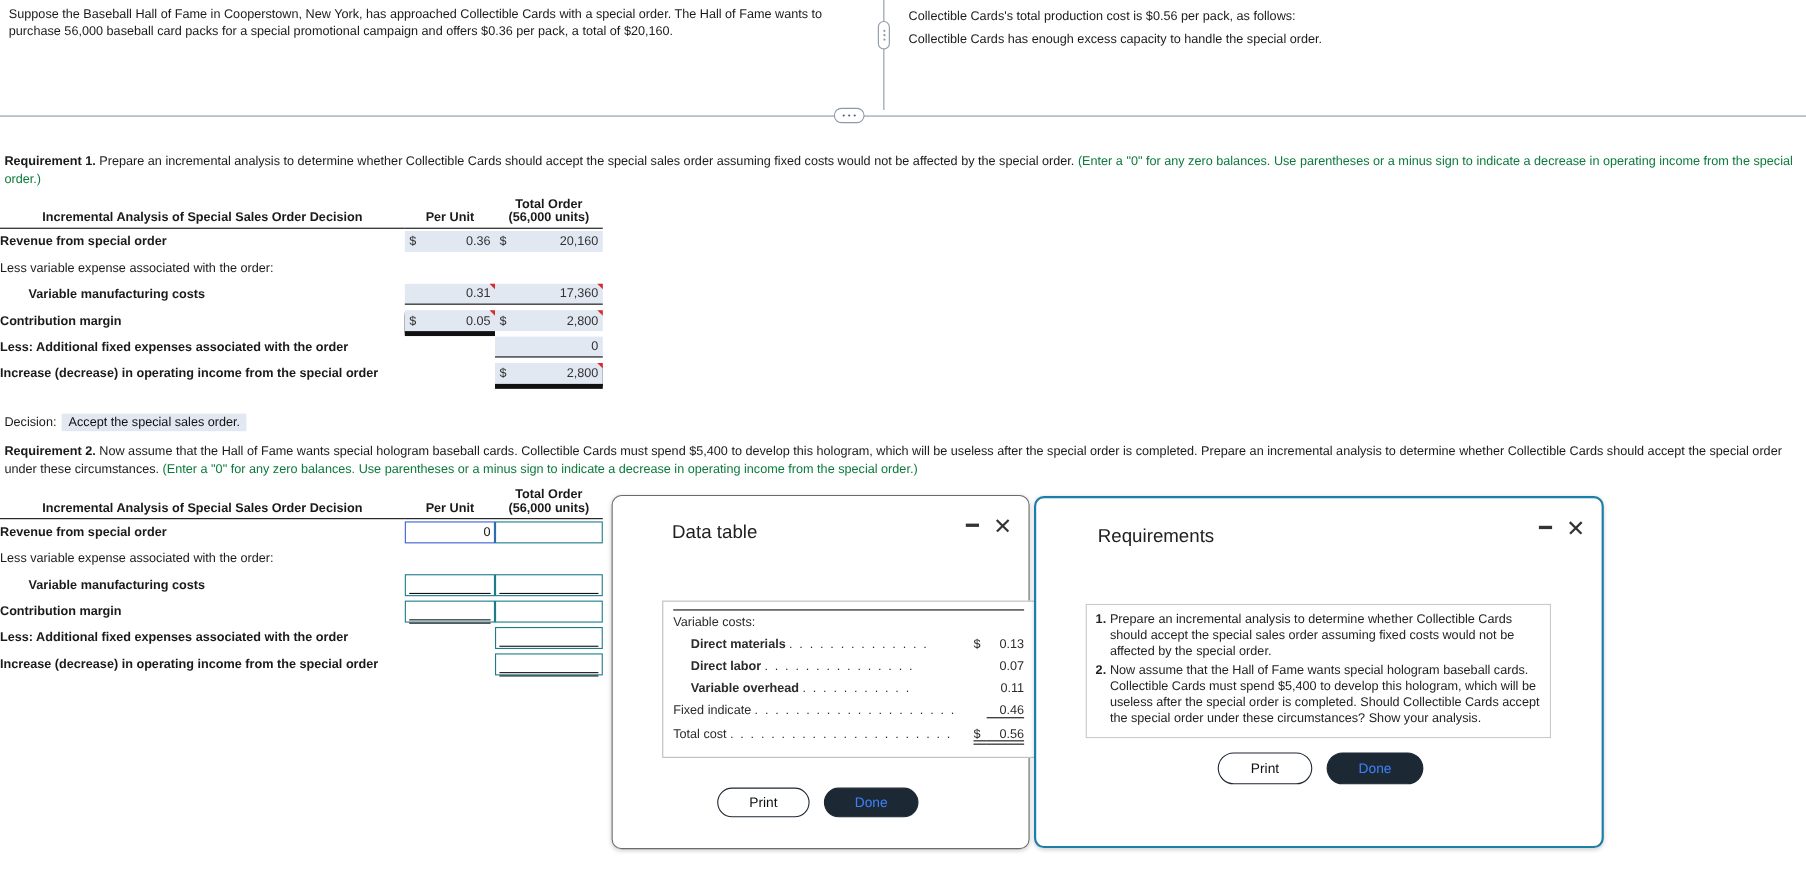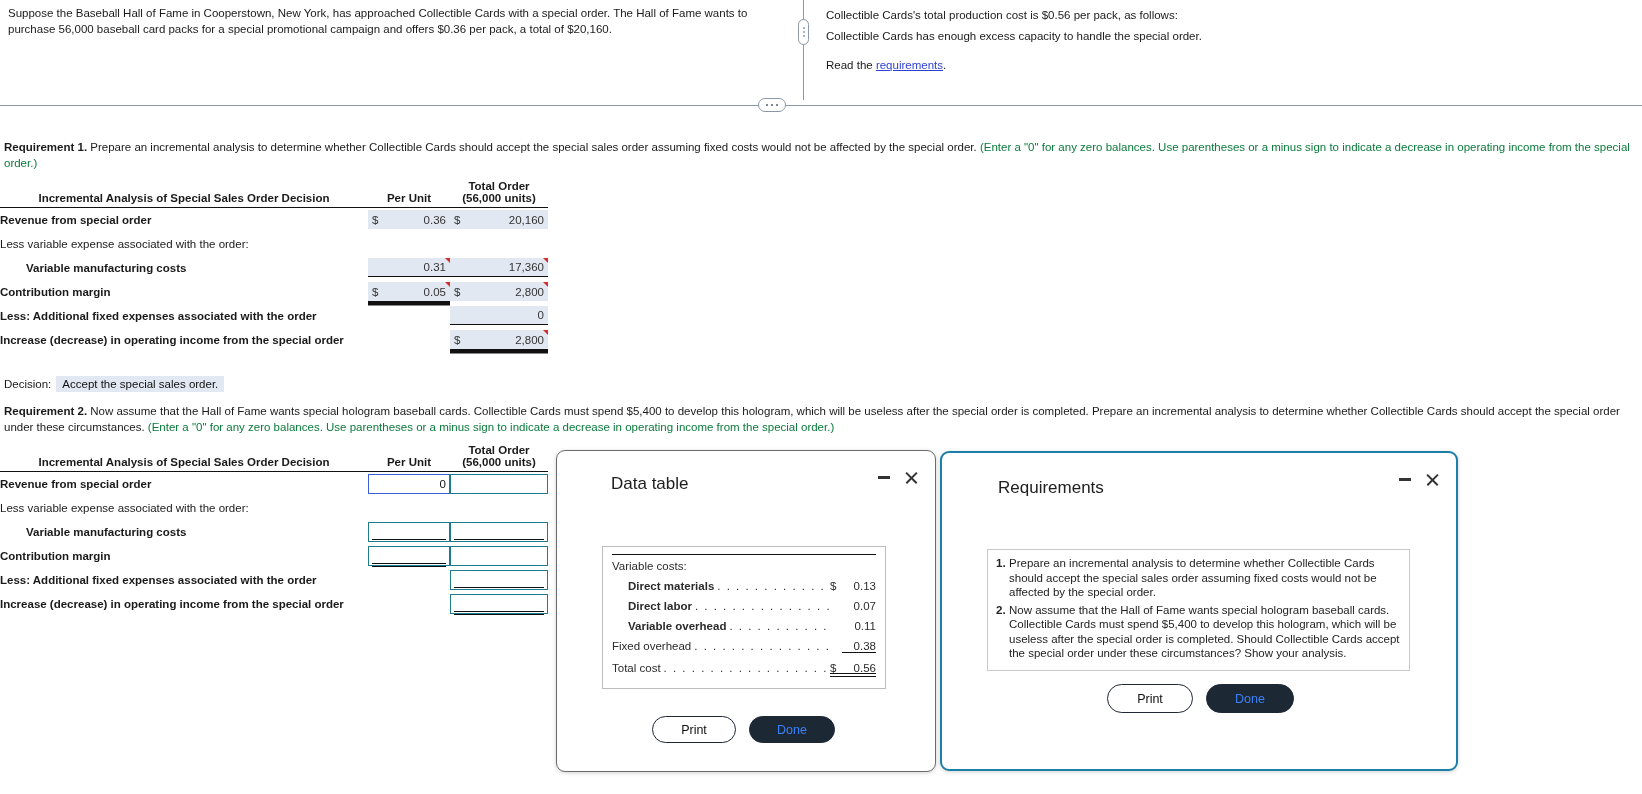--- a/index.html
+++ b/index.html
@@ -187,23 +187,20 @@
     <div class="vsep"></div>
     <div class="vsep-grip">
         <i></i>
         <i></i>
         <i></i>
       </div>
 
     <div class="prob-right">
       <div class="r-line">Collectible Cards's total production cost is $0.56 per pack, as follows:</div>
       <div class="r-line">Collectible Cards has enough excess capacity to handle the special order.</div>
-      <div class="r-line" style="margin-top:9px;">
-        <span>Read the </span><span class="link">requirements</span><span>.</span>
-      </div>
     </div>
   </div>
 
   <div class="hdiv"></div>
   <div class="hdiv-grip">
       <i></i>
       <i></i>
       <i></i>
     </div>
 
@@ -418,21 +415,21 @@
       </table>
   </div>
 
   <div class="modal" style="left:556px; top:450px; width:380px; height:322px;">
     <div class="modal-title" style="left:54px; top:23px;">Data table</div>
     <div class="win-btns" style="right:16px; top:19px;">
       <span class="win-min"></span>
       <span class="win-close"></span>
     </div>
 
-    <div class="dt-panel" style="left:45px; top:95px; width:284px;">
+    <div class="dt-panel" style="left:45px; top:95px; width:339px;">
       <div class="dt-inner">
         <div class="dt-toprule"></div>
         <div class="dt-line">
           <span class="dt-name">Variable costs:</span>
         </div>
 
         <div class="dt-line">
           <span class="dt-name ind">Direct materials</span>
           <span class="dt-dots">. . . . . . . . . . . . . .</span>
           <span class="dt-dollar">$</span>
@@ -447,24 +444,24 @@
         </div>
 
         <div class="dt-line">
           <span class="dt-name ind">Variable overhead</span>
           <span class="dt-dots">. . . . . . . . . . .</span>
           <span class="dt-dollar"></span>
           <span class="dt-amt">0.11</span>
         </div>
 
         <div class="dt-line">
-          <span class="dt-name">Fixed overhead</span>
+          <span class="dt-name">Fixed indicate</span>
           <span class="dt-dots">. . . . . . . . . . . . . . . . . . . .</span>
           <span class="dt-dollar"></span>
-          <span class="dt-amt dt-rule-single">0.38</span>
+          <span class="dt-amt dt-rule-single">0.46</span>
         </div>
 
         <div class="dt-line" style="margin-top:2px;">
           <span class="dt-name">Total cost</span>
           <span class="dt-dots">. . . . . . . . . . . . . . . . . . . . . .</span>
           <span class="dt-dollar dt-rule-double">$</span>
           <span class="dt-amt dt-rule-double">0.56</span>
         </div>
       </div>
     </div>

